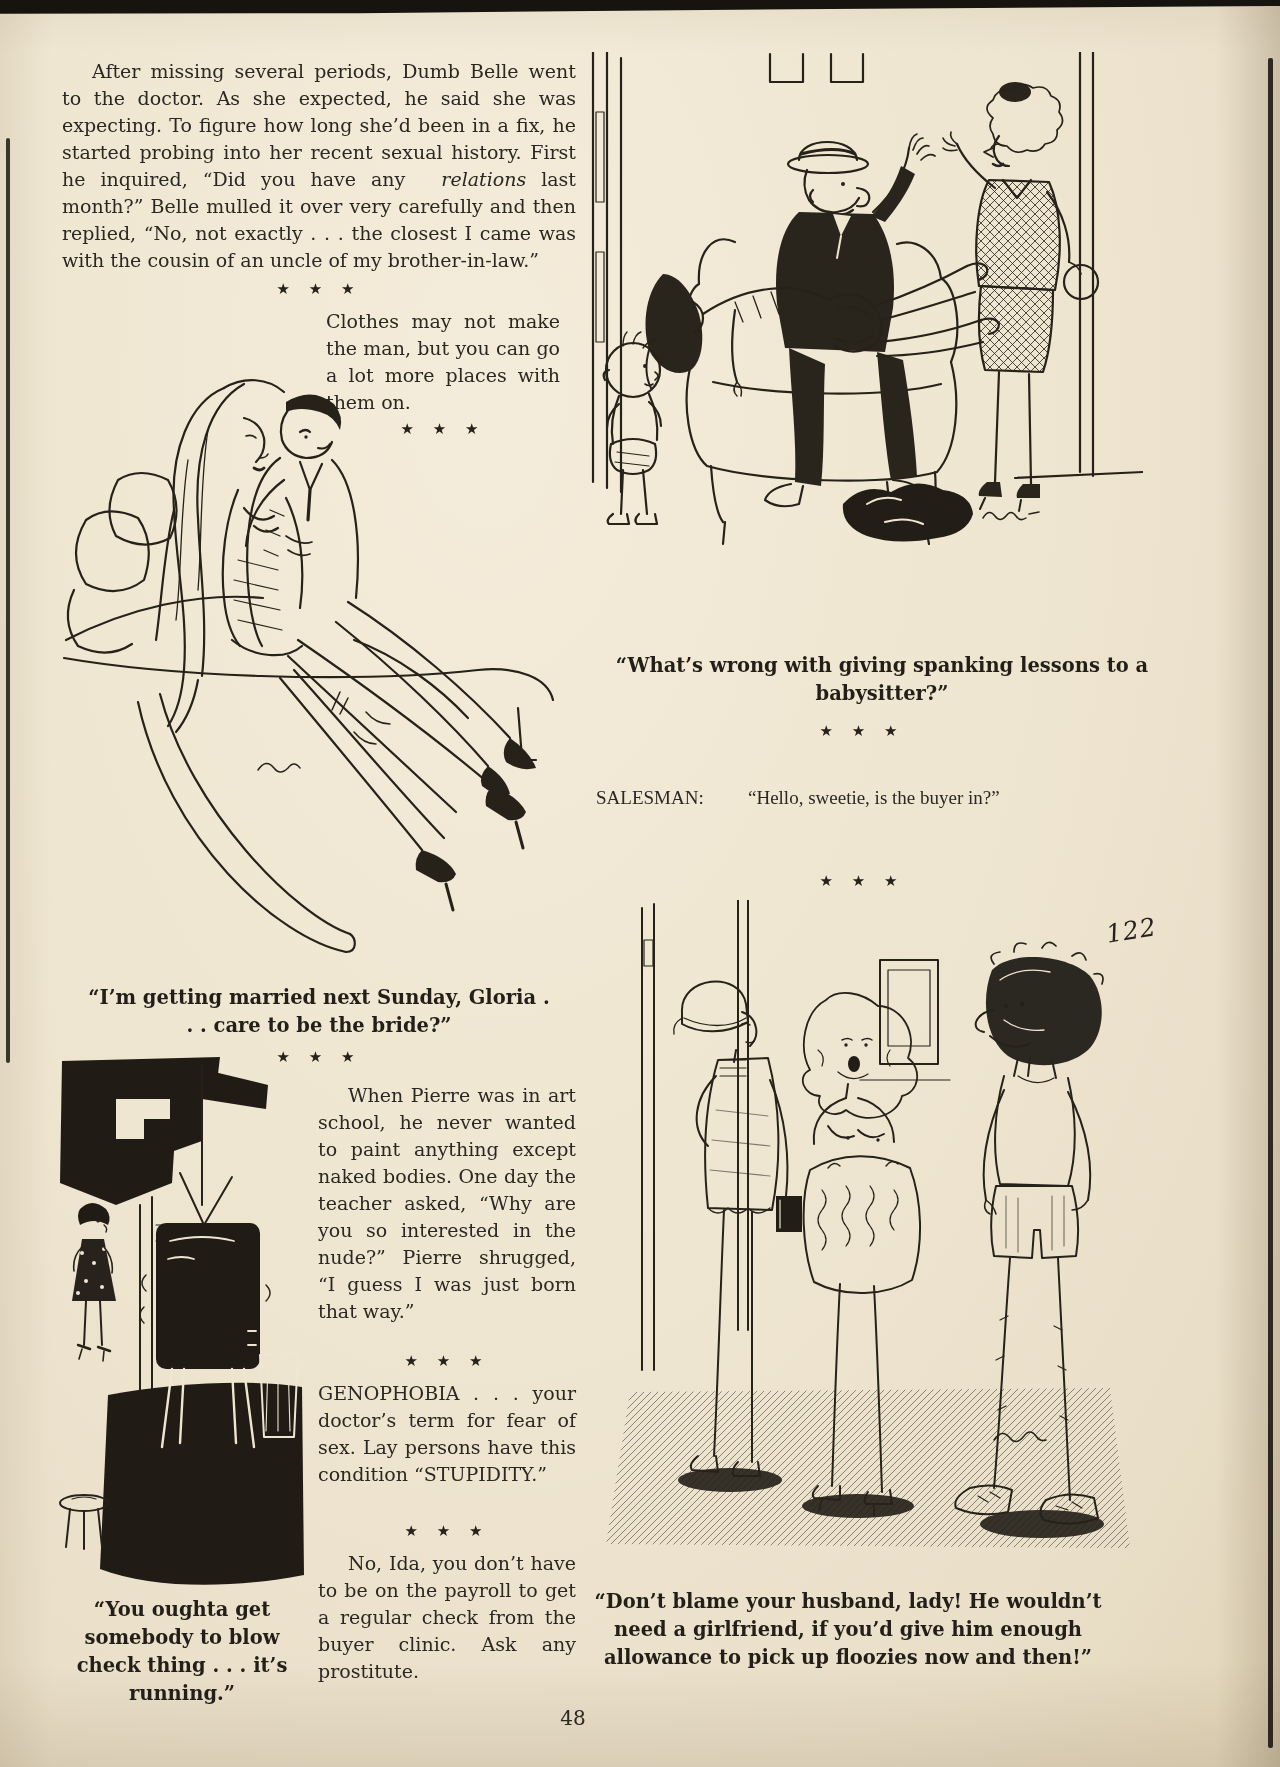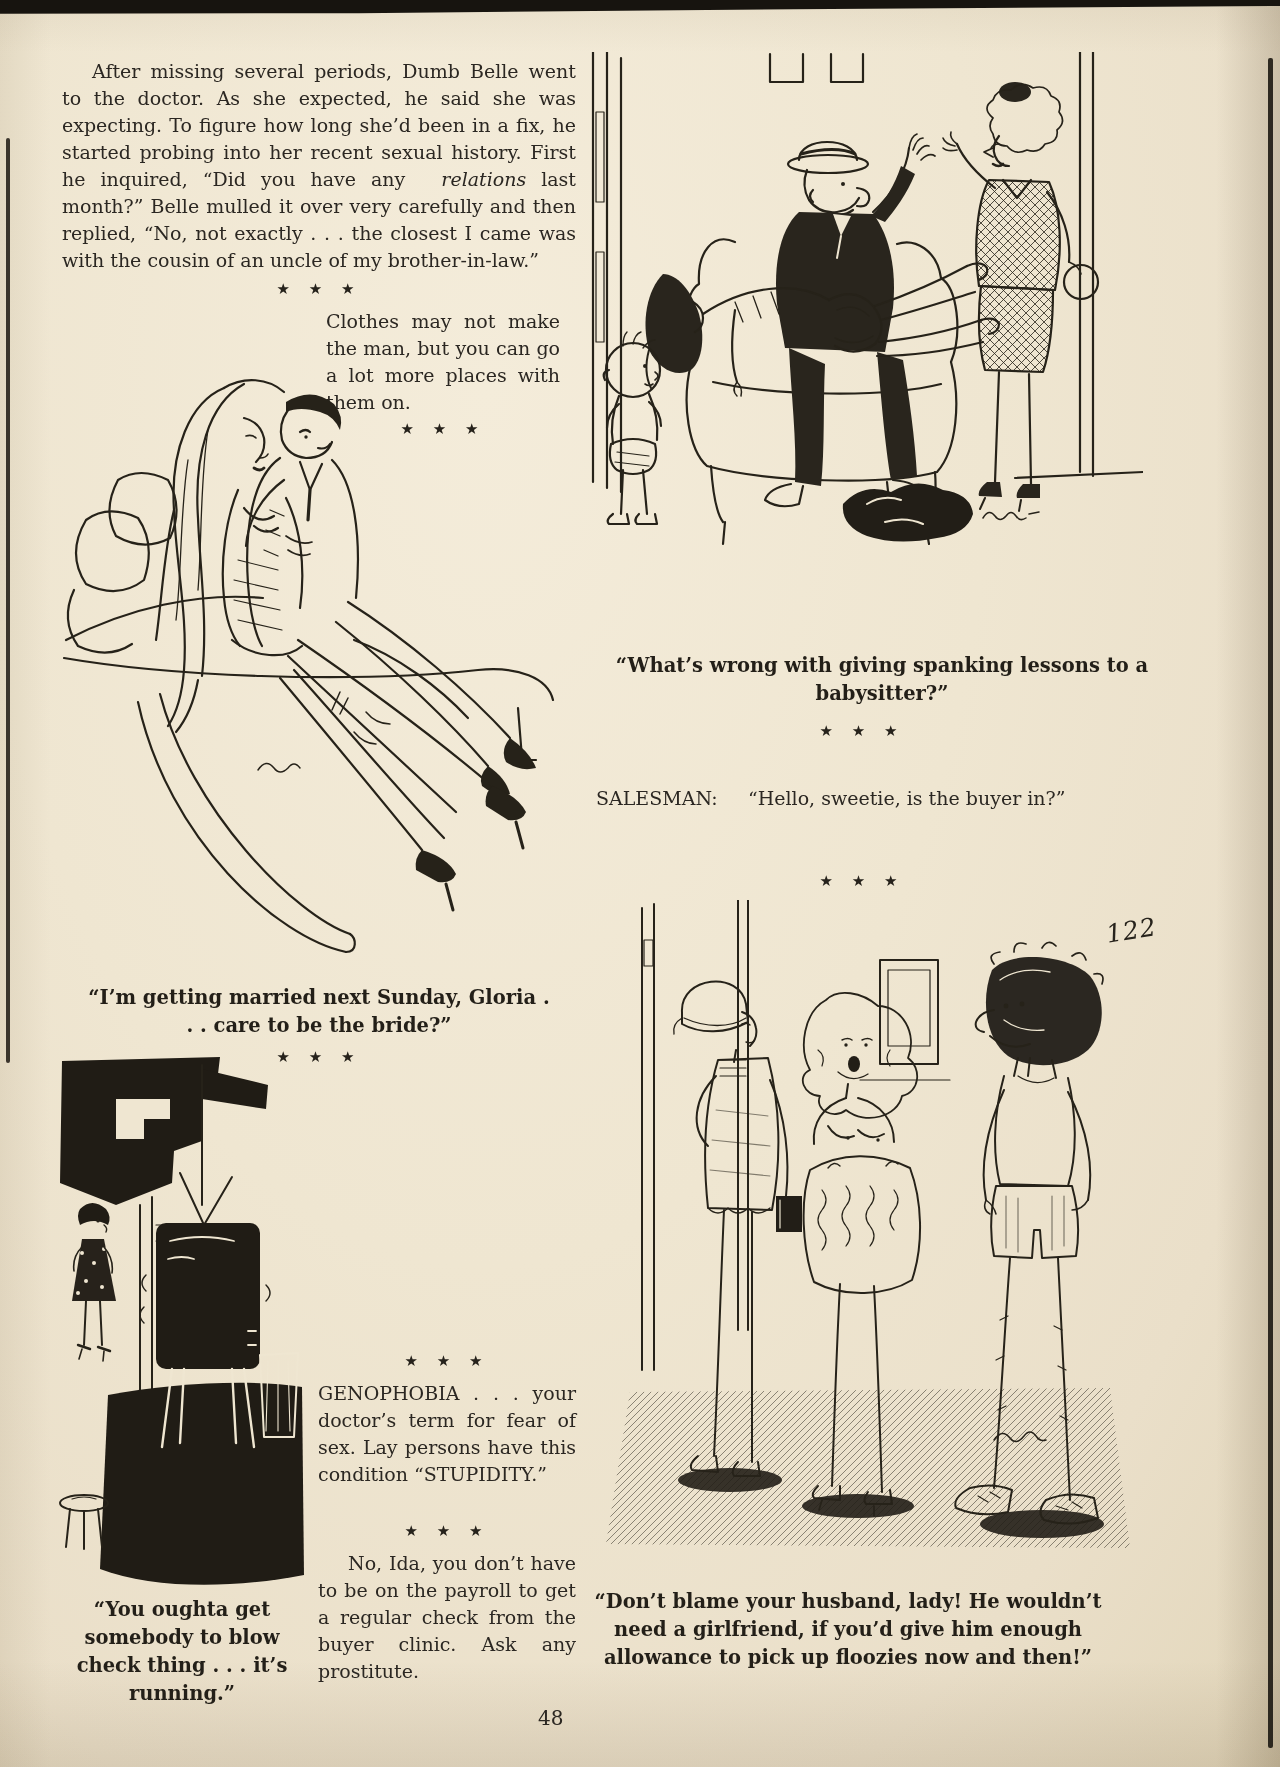--- a/index.html
+++ b/index.html
@@ -14,23 +14,23 @@
   .scan-top{position:absolute;left:0;top:0;width:100%;height:15px;background:#17140f;
     clip-path:polygon(0 0,100% 0,100% 40%,62% 62%,28% 88%,0 92%);}
   .scan-left{position:absolute;left:6px;top:138px;width:4px;height:925px;background:#1c1812;border-radius:2px;opacity:.85;}
   .scan-right{position:absolute;left:1268px;top:58px;width:5px;height:1690px;background:#1c1812;border-radius:2px;opacity:.9;}
   .para{position:absolute;font-size:19px;line-height:27px;text-align:justify;}
   .indent{text-indent:30px;}
   .stars{position:absolute;text-align:center;font-size:15px;letter-spacing:7px;color:#26221b;}
   .caption{position:absolute;font-weight:bold;text-align:center;font-size:19.5px;line-height:28px;color:#231f18;}
   .heading{position:absolute;text-align:center;font-size:21px;letter-spacing:1px;color:#2b2722;}
   .dialogue{position:absolute;font-size:19px;line-height:28px;color:#2b2722;}
-  .dialogue .row{padding-left:22px;text-indent:-22px;}
+  .dialogue .row{padding-left:22px;text-indent:-22px;font-family:Liberation Serif, serif;}
   .dialogue .lbl{display:inline-block;width:152px;text-indent:0;}
-  .pagenum{position:absolute;font-size:20px;color:#2b2722;}
+  .pagenum{position:absolute;font-size:20px;text-align:center;color:#2b2722;}
   .handnum{position:absolute;font-size:25px;font-style:italic;color:#27231c;transform:rotate(-9deg);letter-spacing:1px;}
   .cartoon{position:absolute;}
   i{font-style:italic;margin-left:21px;}
   svg{display:block;}
 </style>
 </head>
 <body>
 
 <div id="page">
 
@@ -139,20 +139,21 @@
         <path d="M34,246 L32,290 M48,246 L50,290"></path>
         <path d="M26,290 l12,4 m8,-2 l12,4" stroke-width="2.4"></path>
         <path d="M30,294 l-3,10 M52,296 l-1,10" stroke-width="1.6"></path>
         <ellipse cx="32" cy="448" rx="24" ry="8"></ellipse>
         <path d="M18,454 L14,492 M46,454 L50,492 M32,456 L32,494"></path>
         <path d="M20,444 q12,-4 24,0" stroke-width="1.2"></path>
       </g>
     </svg>
   </div>
 
+  <div class="para indent" style="left:318px;top:1082px;width:258px;">When Pierre was in art school, he never wanted to paint anything except naked bodies. One day the teacher asked, “Why are you so interested in the nude?” Pierre shrugged, “I guess I was just born that way.”</div>
   <div class="stars" style="left:318px;top:1352px;width:258px;">★ ★ ★</div>
   <div class="para" style="left:318px;top:1380px;width:258px;">GENOPHOBIA . . . your doctor’s term for fear of sex. Lay persons have this condition “STUPIDITY.”</div>
   <div class="stars" style="left:318px;top:1522px;width:258px;">★ ★ ★</div>
   <div class="para indent" style="left:318px;top:1550px;width:258px;">No, Ida, you don’t have to be on the payroll to get a regular check from the buyer clinic. Ask any prostitute.</div>
 
   <div class="caption" style="left:66px;top:1596px;width:232px;">“You oughta get somebody to blow check thing . . . it’s running.”</div>
 
   <div class="cartoon" style="left:585px;top:52px;width:558px;height:592px;">
     <svg width="558" height="592" viewBox="0 0 558 592">
       <defs>

